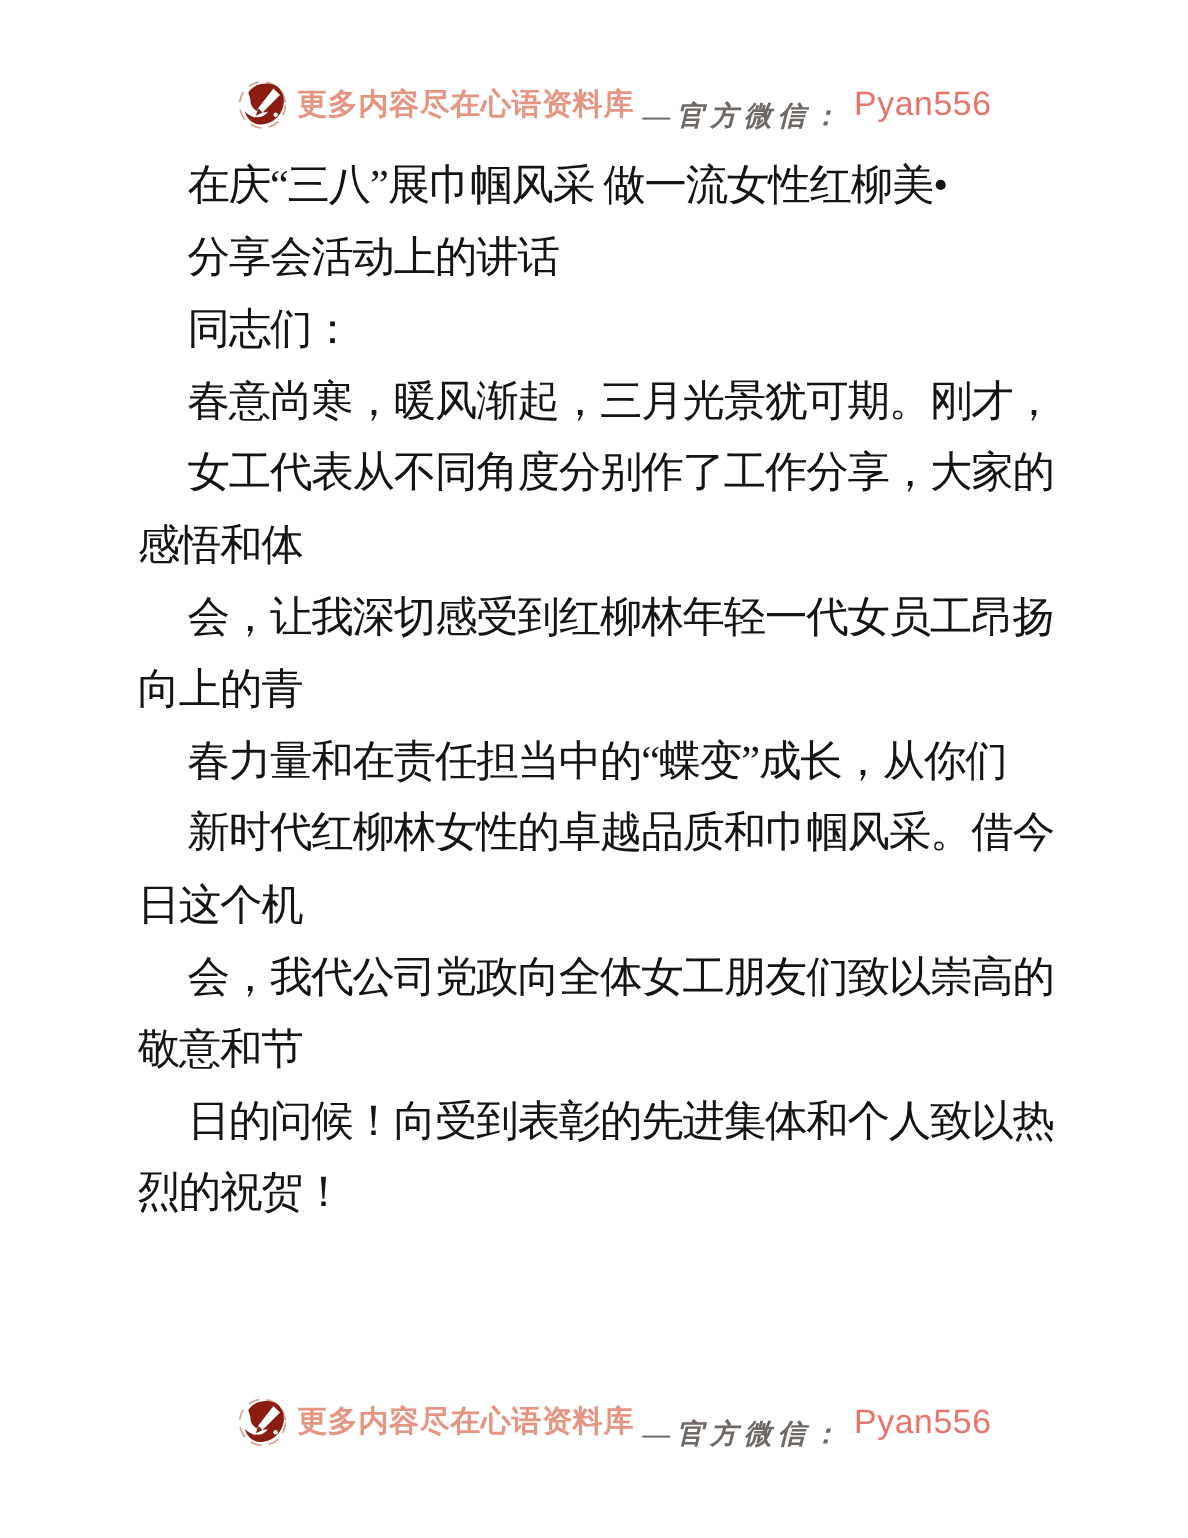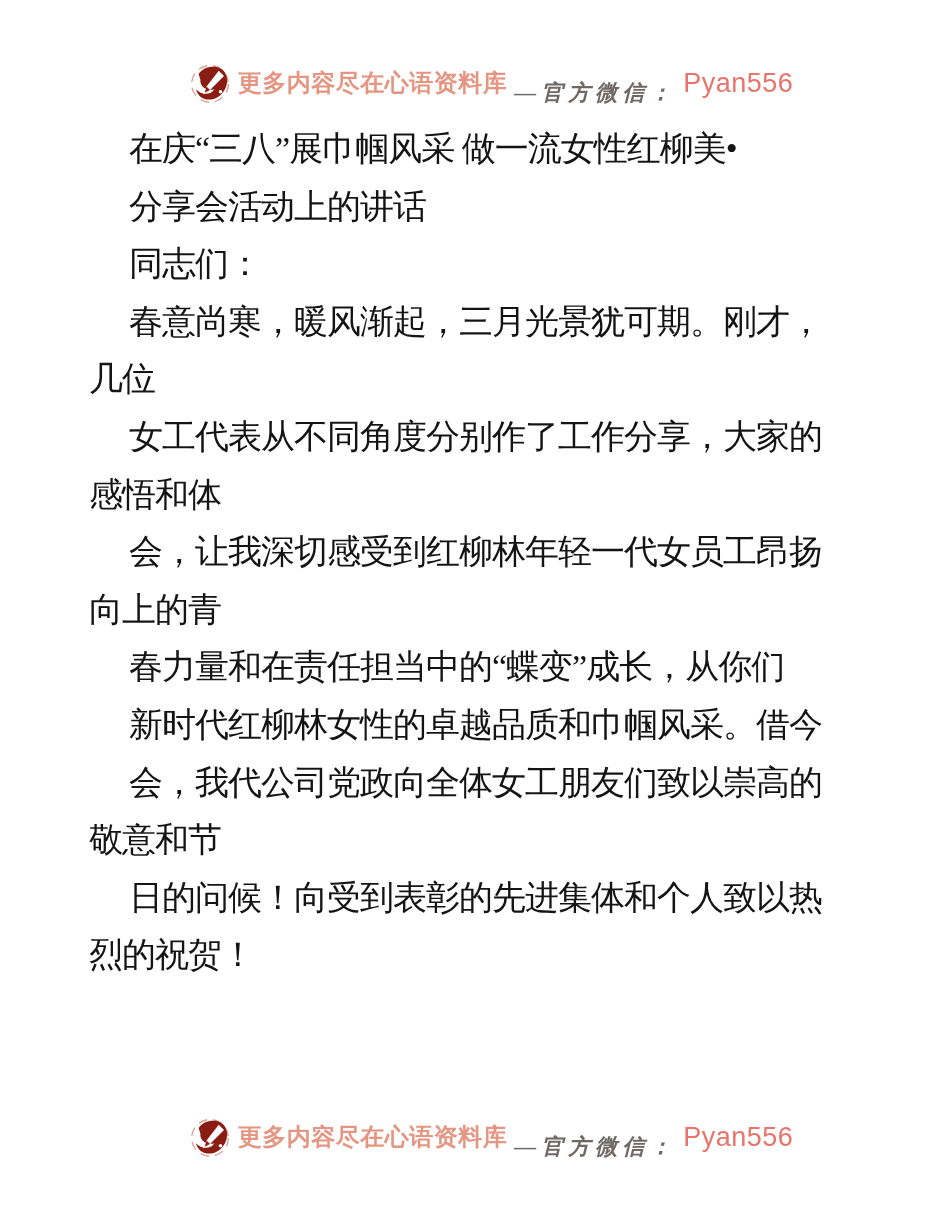--- a/index.html
+++ b/index.html
@@ -50,21 +50,21 @@
     font-size: 27px;
     color: var(--wechat-id-color, #e8746b);
     font-family: "Liberation Sans", "DejaVu Sans", sans-serif;
     letter-spacing: 0.5px;
     text-align: center;
   }
   
   .doc {
     position: absolute;
     top: 120px;
-    left: 89px;
+    left: 110px;
     right: 30px;
     font-size: 34px;
     line-height: 57.6px;
     letter-spacing: -1px;
     color: #141414;
     font-family: "Liberation Serif", "DejaVu Serif", serif;
   }
   .line { white-space: nowrap; }
   .line.indent { padding-left: 40px; }
 </style>
@@ -86,27 +86,27 @@
     <span class="brand">更多内容尽在心语资料库</span>
       <span class="wechat-label">—官方微信：</span>
       <span class="wechat-id">Pyan556</span>
   </div>
 
   <div class="doc">
       <div class="line indent">在庆“三八”展巾帼风采 做一流女性红柳美•</div>
       <div class="line indent">分享会活动上的讲话</div>
       <div class="line indent">同志们：</div>
       <div class="line indent">春意尚寒，暖风渐起，三月光景犹可期。刚才，</div>
-      <div class="line">几位</div>
       <div class="line indent">女工代表从不同角度分别作了工作分享，大家的</div>
       <div class="line">感悟和体</div>
       <div class="line indent">会，让我深切感受到红柳林年轻一代女员工昂扬</div>
       <div class="line">向上的青</div>
       <div class="line indent">春力量和在责任担当中的“蝶变”成长，从你们</div>
       <div class="line indent">新时代红柳林女性的卓越品质和巾帼风采。借今</div>
+      <div class="line">日这个机</div>
       <div class="line indent">会，我代公司党政向全体女工朋友们致以崇高的</div>
       <div class="line">敬意和节</div>
       <div class="line indent">日的问候！向受到表彰的先进集体和个人致以热</div>
       <div class="line">烈的祝贺！</div>
     </div>
 
   <div class="watermark footer">
     <span class="logo">
       <svg viewBox="0 0 48 52" xmlns="http://www.w3.org/2000/svg">
         <circle cx="24" cy="27" r="21" fill="none" stroke="#d9a396" stroke-width="1.6" stroke-dasharray="10 7"></circle>

